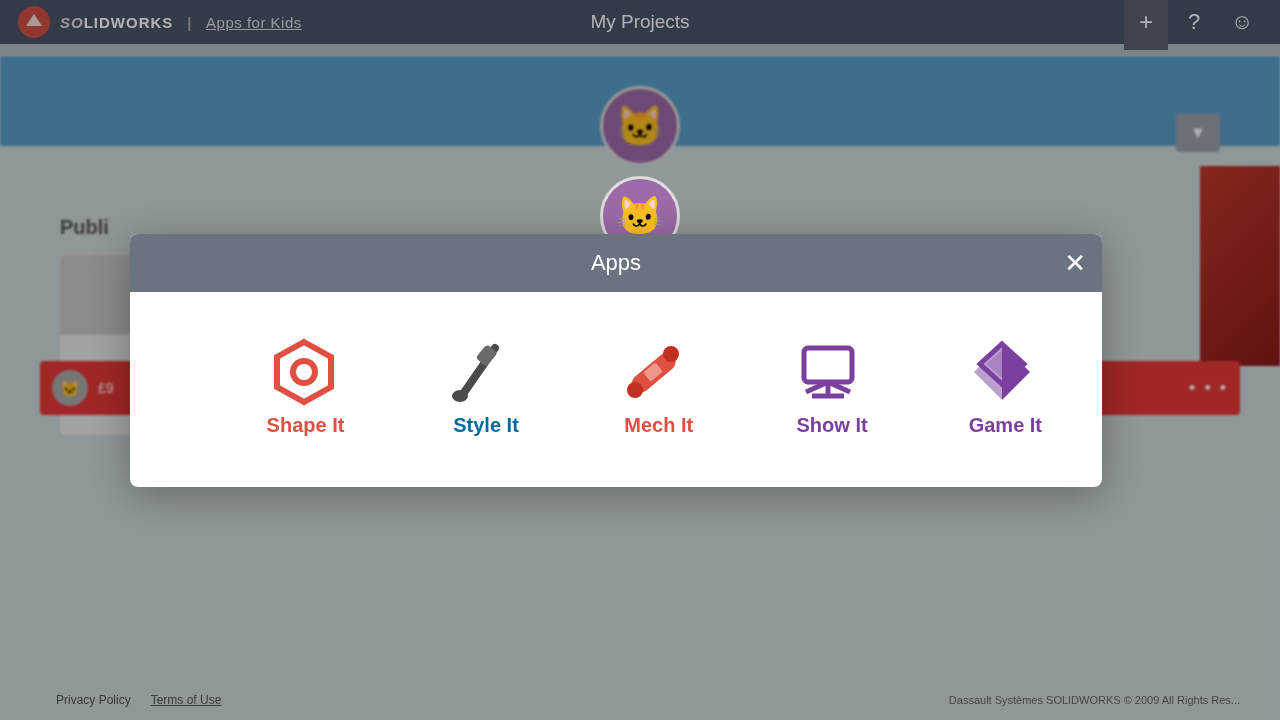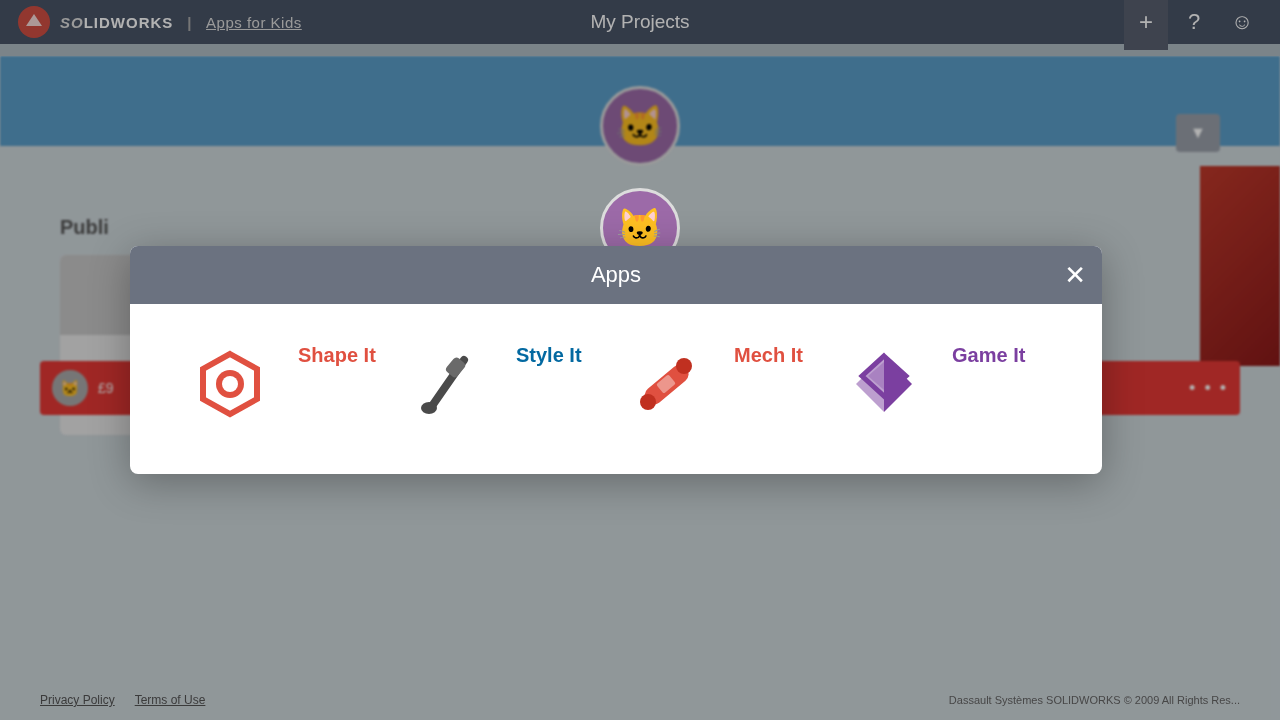--- a/index.html
+++ b/index.html
@@ -222,23 +222,23 @@
     .modal-body {
       padding: 40px 60px 50px;
       display: flex;
       justify-content: space-around;
       align-items: flex-start;
       gap: 20px;
     }
 
     .app-item {
       display: flex;
-      flex-direction: row;
-      align-items: flex-start;
-      gap: 28px;
+      flex-direction: column;
+      align-items: flex-end;
+      gap: 2px;
       cursor: pointer;
       flex: 1;
     }
 
     .app-icon {
       width: 80px;
       height: 80px;
       display: flex;
       align-items: center;
       justify-content: center;
@@ -351,21 +351,21 @@
       <span style="color:white; font-size:14px;">£9</span>
       <div style="display:flex; gap:8px; margin-left:8px;">
         <span style="color:white; font-size:20px;">♡</span>
         <span style="color:white; font-size:20px;">📋</span>
       </div>
       <div style="margin-left:auto; color:white; font-size:18px; letter-spacing:2px;">• • •</div>
     </div>
   </div>
 
   <div class="footer">
-    <span style="cursor:pointer; text-decoration:underline;">Privacy Policy</span>
+    <span style="cursor:pointer; margin-left:16px;">Privacy Policy</span>
     <span style="cursor:pointer; text-decoration:underline;">Terms of Use</span>
     <span class="footer-right">Dassault Systèmes SOLIDWORKS © 2009 All Rights Res...</span>
   </div>
 </div>
 
 <div class="modal-overlay">
   <div style="position:relative; width:1080px; max-width:90%;">
 
     <div class="cat-avatar">🐱</div>
 
@@ -405,20 +405,32 @@
               <rect x="10" y="28" width="52" height="18" rx="9" fill="#e05040" transform="rotate(-40 36 36)"></rect>
               <circle cx="18" cy="54" r="8" fill="#c03020"></circle>
               <circle cx="54" cy="18" r="8" fill="#c03020"></circle>
               <rect x="28" y="30" width="16" height="12" rx="2" fill="white" opacity="0.4" transform="rotate(-40 36 36)"></rect>
             </svg>
           </div>
           <span class="app-label red">Mech It</span>
         </div>
 
 
+        <div class="app-item">
+          <div class="app-icon show-icon">
+            <svg width="72" height="72" viewBox="0 0 72 72" fill="none">
+              <rect x="12" y="12" width="48" height="34" rx="4" fill="none" stroke="#7b3fa0" stroke-width="5"></rect>
+              <line x1="36" y1="46" x2="36" y2="60" stroke="#7b3fa0" stroke-width="5"></line>
+              <line x1="20" y1="60" x2="52" y2="60" stroke="#7b3fa0" stroke-width="5"></line>
+              <line x1="14" y1="56" x2="36" y2="46" stroke="#7b3fa0" stroke-width="5"></line>
+              <line x1="58" y1="56" x2="36" y2="46" stroke="#7b3fa0" stroke-width="5"></line>
+            </svg>
+          </div>
+          <span class="app-label purple">Show It</span>
+        </div>
 
         <div class="app-item">
           <div class="app-icon game-icon">
             <svg width="72" height="72" viewBox="0 0 72 72" fill="none">
               <polygon points="36,8 58,28 36,48 14,28" fill="none" stroke="#7b3fa0" stroke-width="5"></polygon>
               <polygon points="36,14 52,28 36,42 20,28" fill="#7b3fa0" opacity="0.3"></polygon>
               <polygon points="36,8 64,36 36,64" fill="#7b3fa0"></polygon>
               <polygon points="36,8 36,64 8,36" fill="#7b3fa0" opacity="0.5"></polygon>
             </svg>
           </div>

